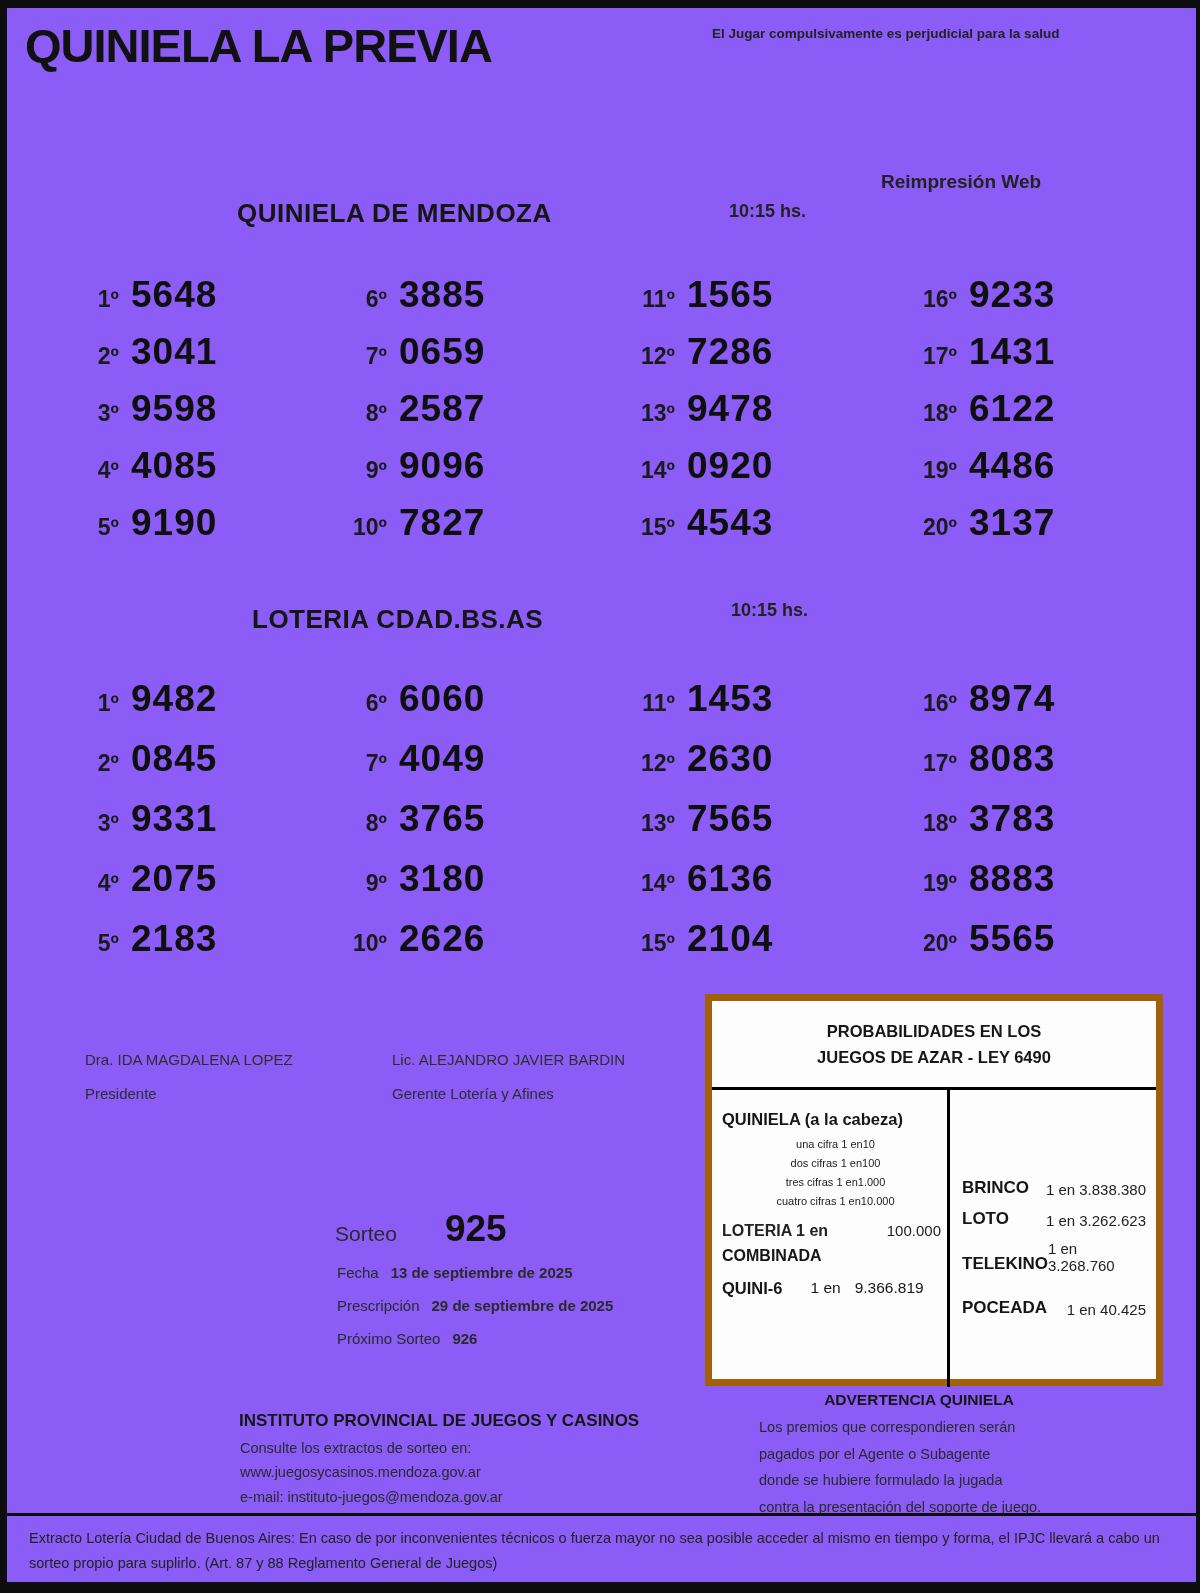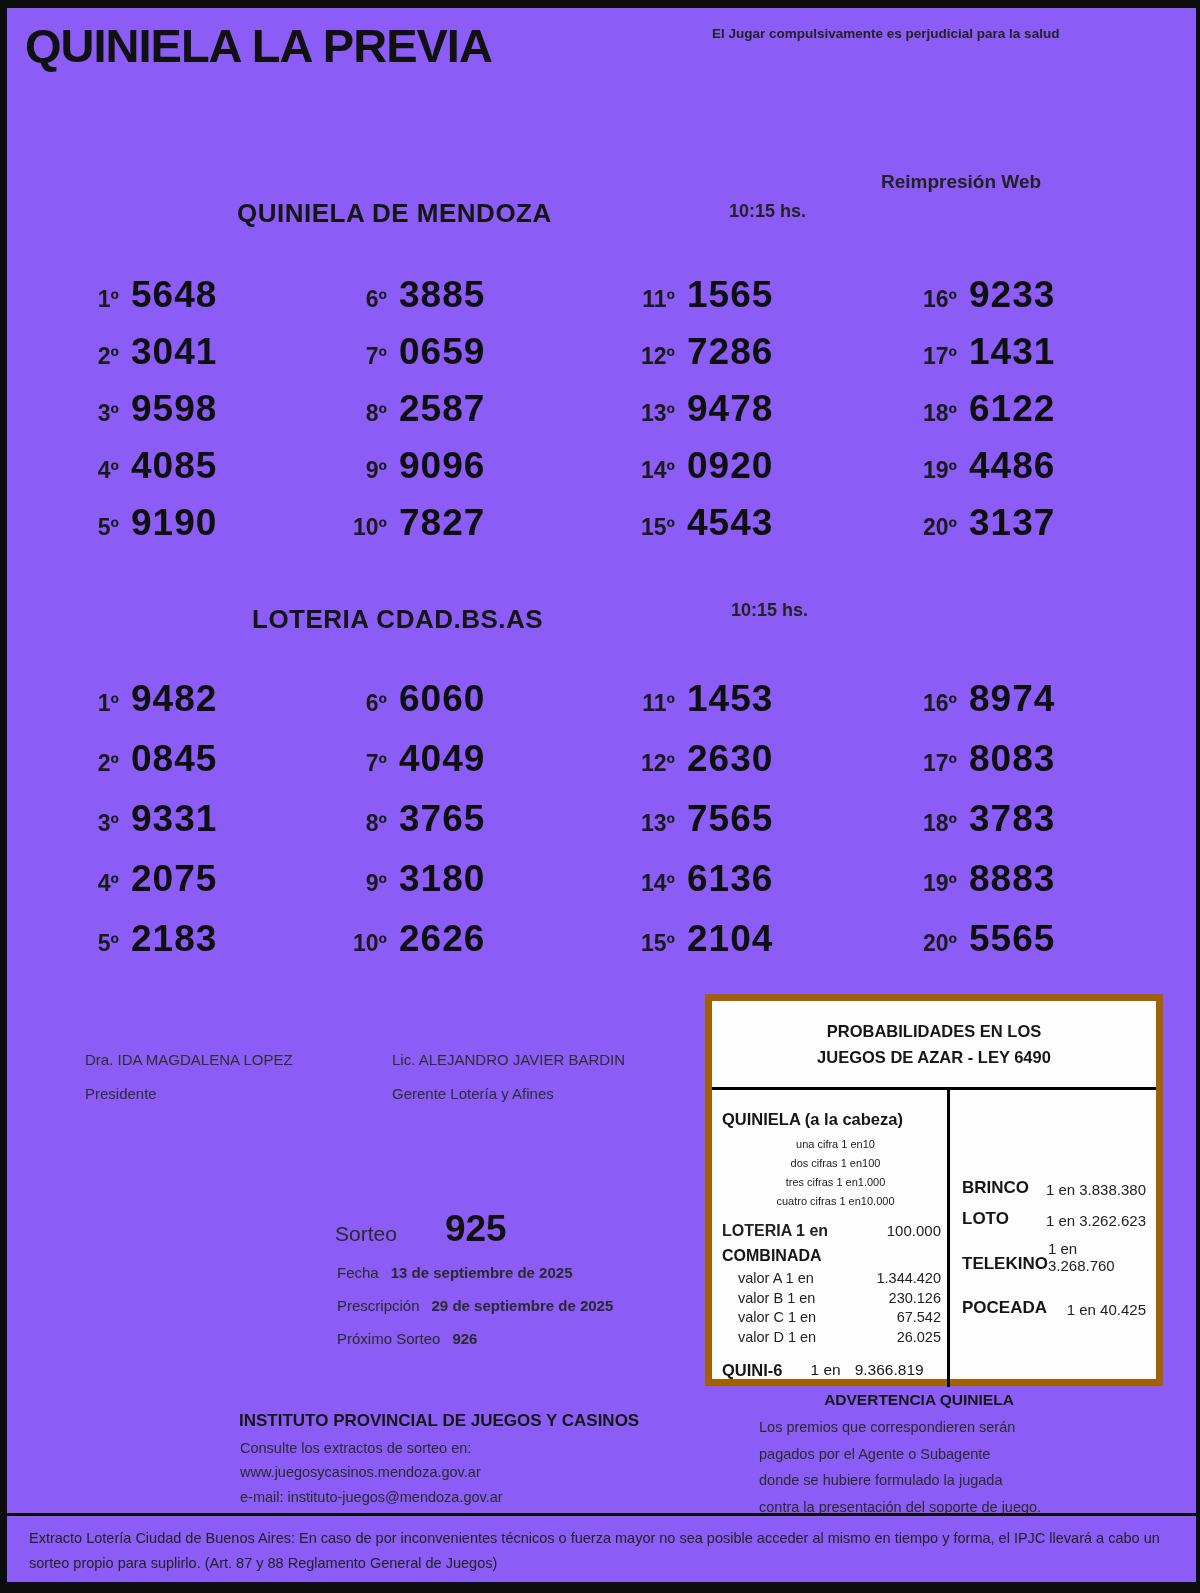--- a/index.html
+++ b/index.html
@@ -293,38 +293,20 @@
             <div class="pl-row">
               <span>cuatro cifras 1 en</span>
               <span class="v">10.000</span>
             </div>
           </div>
         <div class="pl-loteria">
           <span class="k">LOTERIA  1 en</span>
           <span class="v">100.000</span>
         </div>
         <div class="pl-combinada">COMBINADA</div>
-        <div id="combinada-rows">
-            <div class="pl-valor">
-              <span>valor A 1 en</span>
-              <span class="v">1.344.420</span>
-            </div>
-            <div class="pl-valor">
-              <span>valor B 1 en</span>
-              <span class="v">230.126</span>
-            </div>
-            <div class="pl-valor">
-              <span>valor C 1 en</span>
-              <span class="v">67.542</span>
-            </div>
-            <div class="pl-valor">
-              <span>valor D 1 en</span>
-              <span class="v">26.025</span>
-            </div>
-          </div>
         <div class="pl-quini">
           <span class="k">QUINI-6</span>
           <span class="m">1 en</span>
           <span class="v">9.366.819</span>
         </div>
       </div>
       <div class="prob-right" id="prob-right">
           <div class="game">
             <div class="game-line">
               <span class="g-name">BRINCO</span>

